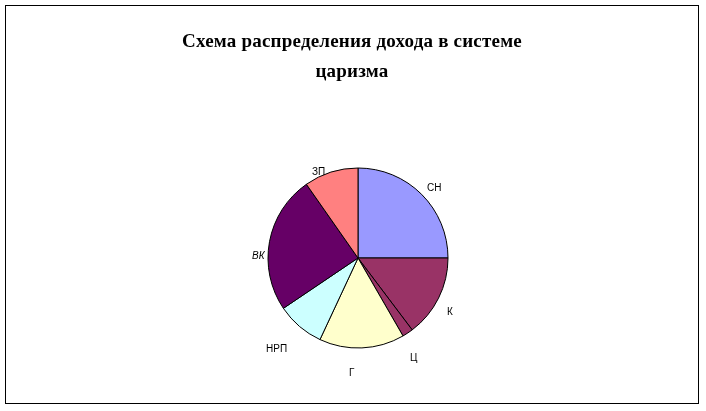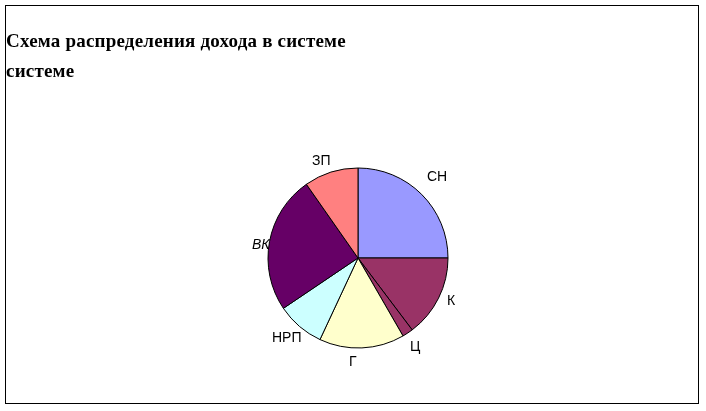--- a/index.html
+++ b/index.html
@@ -25,21 +25,21 @@
     height: 399px;
     border: 1px solid #000000;
     background: #ffffff;
     box-sizing: border-box;
   }
   .chart-title {
     position: absolute;
     left: 0;
     top: 20px;
     width: 100%;
-    text-align: left;
+    text-align: center;
     font-family: "Liberation Serif", serif;
     font-weight: bold;
     font-size: 19px;
     line-height: 30px;
     color: #000000;
     letter-spacing: 0.2px;
   }
   .plot-area {
     position: absolute;
     left: 0;
@@ -48,54 +48,55 @@
     height: 399px;
   }
   .pie-svg {
     position: absolute;
     left: 0;
     top: 0;
   }
   .slice-label {
     position: absolute;
     font-family: "Liberation Sans", sans-serif;
-    font-size: 14px;
+    font-size: 10px;
     color: #000000;
     white-space: nowrap;
     line-height: 12px;
+    margin-top: 12px;
   }
 </style>
 </head>
 <body>
 
 <div id="screenshot">
   <div class="chart-frame">
 
     <div class="chart-title">
       <div>Схема распределения дохода в системе</div>
-      <div>системе</div>
+      <div>царизма</div>
     </div>
 
     <div class="plot-area">
       <svg class="pie-svg" width="694" height="399" viewBox="0 0 694 399">
         <g id="pie-slices">
             <path d="M 352 252 L 352.00 162.00 A 90 90 0 0 1 442.00 252.00 Z" fill="#9999ff" stroke="#000000" stroke-width="1"></path>
             <path d="M 352 252 L 442.00 252.00 A 90 90 0 0 1 406.16 323.88 Z" fill="#993366" stroke="#000000" stroke-width="1"></path>
             <path d="M 352 252 L 406.16 323.88 A 90 90 0 0 1 397.00 329.94 Z" fill="#993366" stroke="#000000" stroke-width="1"></path>
             <path d="M 352 252 L 397.00 329.94 A 90 90 0 0 1 313.96 333.57 Z" fill="#ffffcc" stroke="#000000" stroke-width="1"></path>
             <path d="M 352 252 L 313.96 333.57 A 90 90 0 0 1 277.39 302.33 Z" fill="#ccffff" stroke="#000000" stroke-width="1"></path>
             <path d="M 352 252 L 277.39 302.33 A 90 90 0 0 1 300.38 178.28 Z" fill="#660066" stroke="#000000" stroke-width="1"></path>
             <path d="M 352 252 L 300.38 178.28 A 90 90 0 0 1 352.00 162.00 Z" fill="#ff8080" stroke="#000000" stroke-width="1"></path>
           </g>
       </svg>
       <div id="pie-labels">
           <div class="slice-label" style="left: 421px; top: 164px;">СН</div>
           <div class="slice-label" style="left: 441px; top: 288px;">К</div>
           <div class="slice-label" style="left: 404px; top: 334px;">Ц</div>
           <div class="slice-label" style="left: 343px; top: 349px;">Г</div>
-          <div class="slice-label" style="left: 266px; top: 325px;">НРП</div>
+          <div class="slice-label" style="left: 260px; top: 325px;">НРП</div>
           <div class="slice-label" style="left: 246px; top: 232px; font-style: italic;">ВК</div>
           <div class="slice-label" style="left: 306px; top: 148px;">ЗП</div>
         </div>
     </div>
 
   </div>
 </div>
 
 </body></html>

